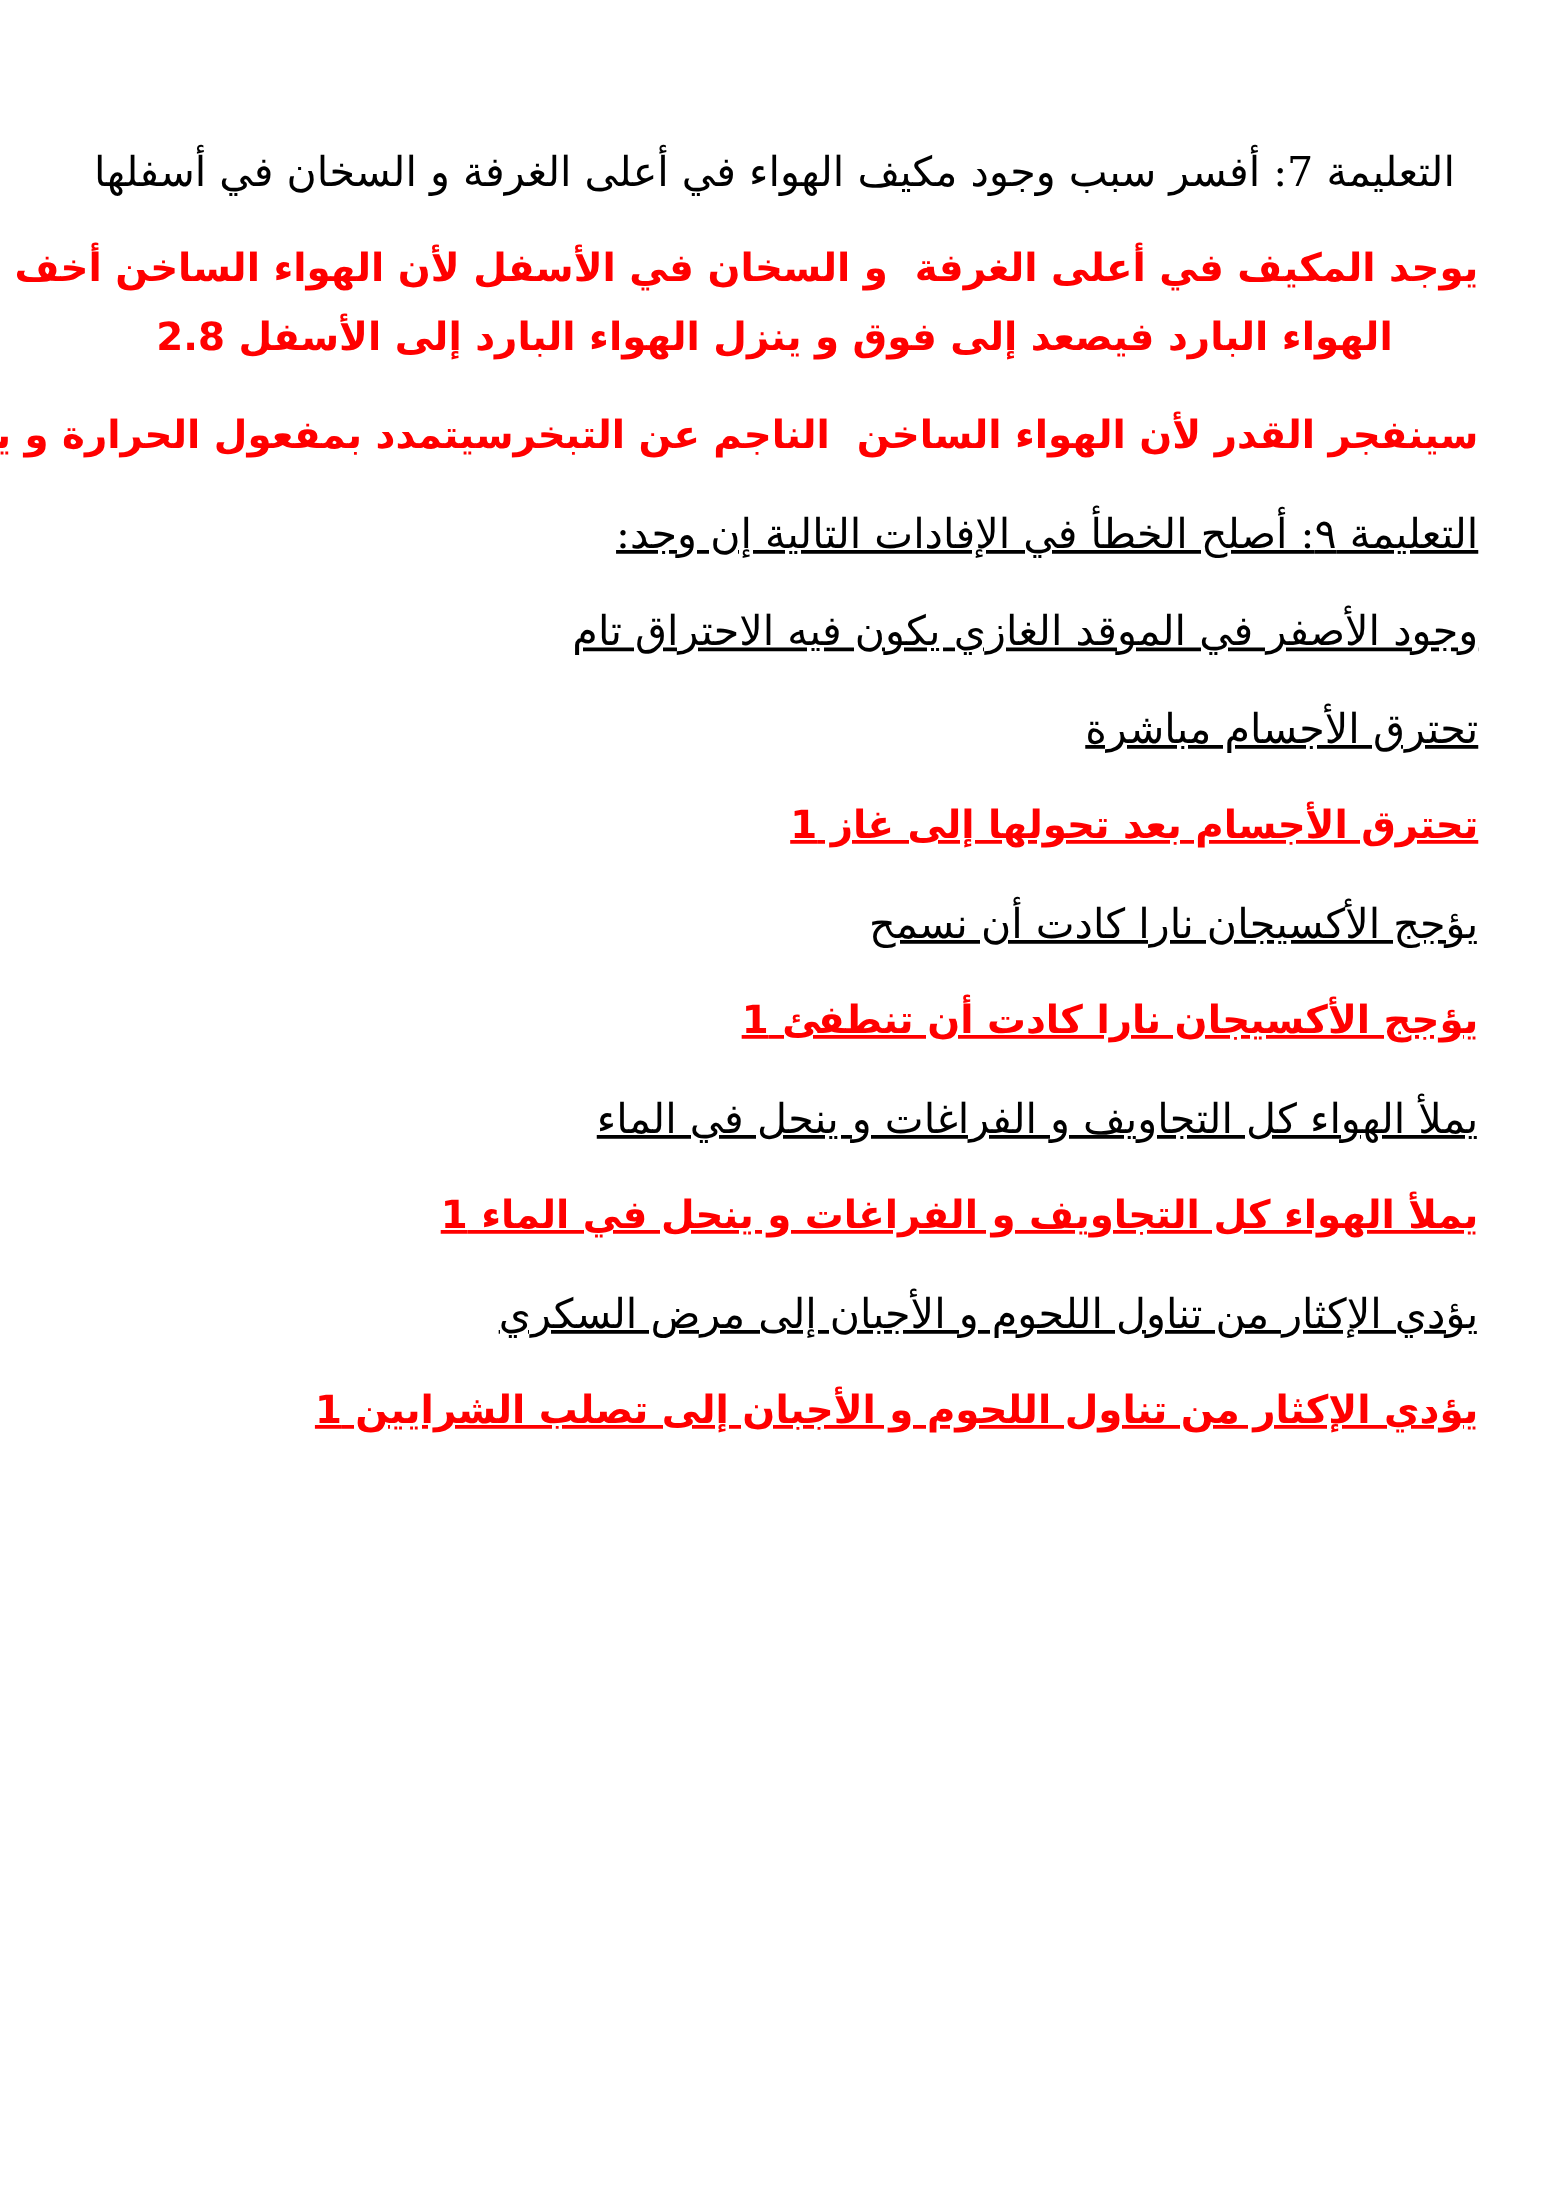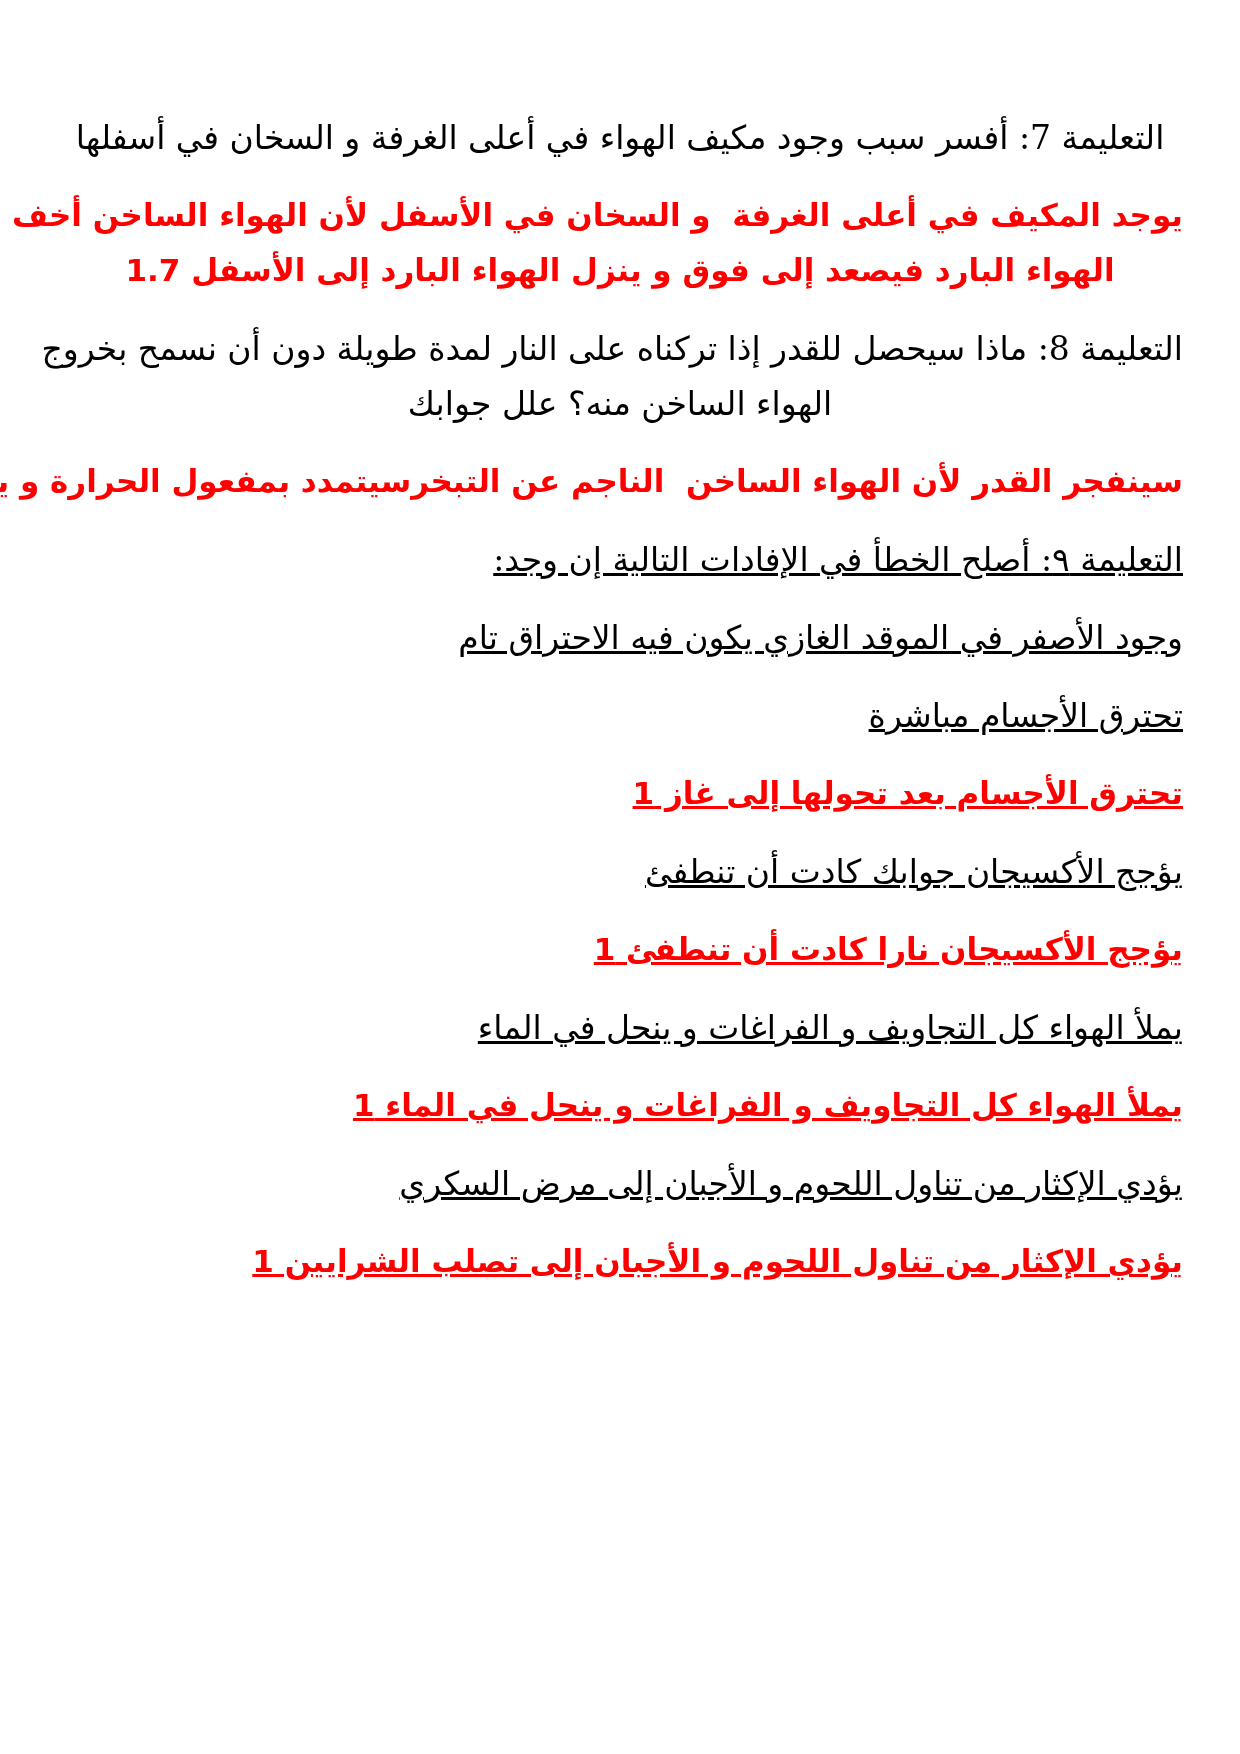--- a/index.html
+++ b/index.html
@@ -44,48 +44,44 @@
 </head>
 <body>
 
 <div class="page">
 
   <div class="para">
     <p class="line q center">التعليمة 7: أفسر سبب وجود مكيف الهواء في أعلى الغرفة و السخان في أسفلها</p>
   </div>
   <div class="para">
     <p class="line a center">يوجد المكيف في أعلى الغرفة  و السخان في الأسفل لأن الهواء الساخن أخف من</p>
-    <p class="line a center">الهواء البارد فيصعد إلى فوق و ينزل الهواء البارد إلى الأسفل 1.7</p>
+    <p class="line a center">الهواء البارد فيصعد إلى فوق و ينزل الهواء البارد إلى الأسفل 2.8</p>
   </div>
 
-  <div class="para">
-    <p class="line q center">التعليمة 8: ماذا سيحصل للقدر إذا تركناه على النار لمدة طويلة دون أن نسمح بخروج</p>
-    <p class="line q center">الهواء الساخن منه؟ علل جوابك</p>
-  </div>
   <div class="para">
     <p class="line a center">سينفجر القدر لأن الهواء الساخن  الناجم عن التبخرسيتمدد بمفعول الحرارة و يحاول</p>
   </div>
 
   <div class="para">
     <p class="line q right">التعليمة ٩: أصلح الخطأ في الإفادات التالية إن وجد:</p>
   </div>
 
   <div class="para">
     <p class="line q right">وجود الأصفر في الموقد الغازي يكون فيه الاحتراق تام</p>
   </div>
 
   <div class="para">
     <p class="line q right">تحترق الأجسام مباشرة</p>
   </div>
   <div class="para">
     <p class="line a right">تحترق الأجسام بعد تحولها إلى غاز 1</p>
   </div>
 
   <div class="para">
-    <p class="line q right">يؤجج الأكسيجان جوابك كادت أن تنطفئ</p>
+    <p class="line q right">يؤجج الأكسيجان نارا كادت أن نسمح</p>
   </div>
   <div class="para">
     <p class="line a right">يؤجج الأكسيجان نارا كادت أن تنطفئ 1</p>
   </div>
 
   <div class="para">
     <p class="line q right">يملأ الهواء كل التجاويف و الفراغات و ينحل في الماء</p>
   </div>
   <div class="para">
     <p class="line a right">يملأ الهواء كل التجاويف و الفراغات و ينحل في الماء 1</p>

